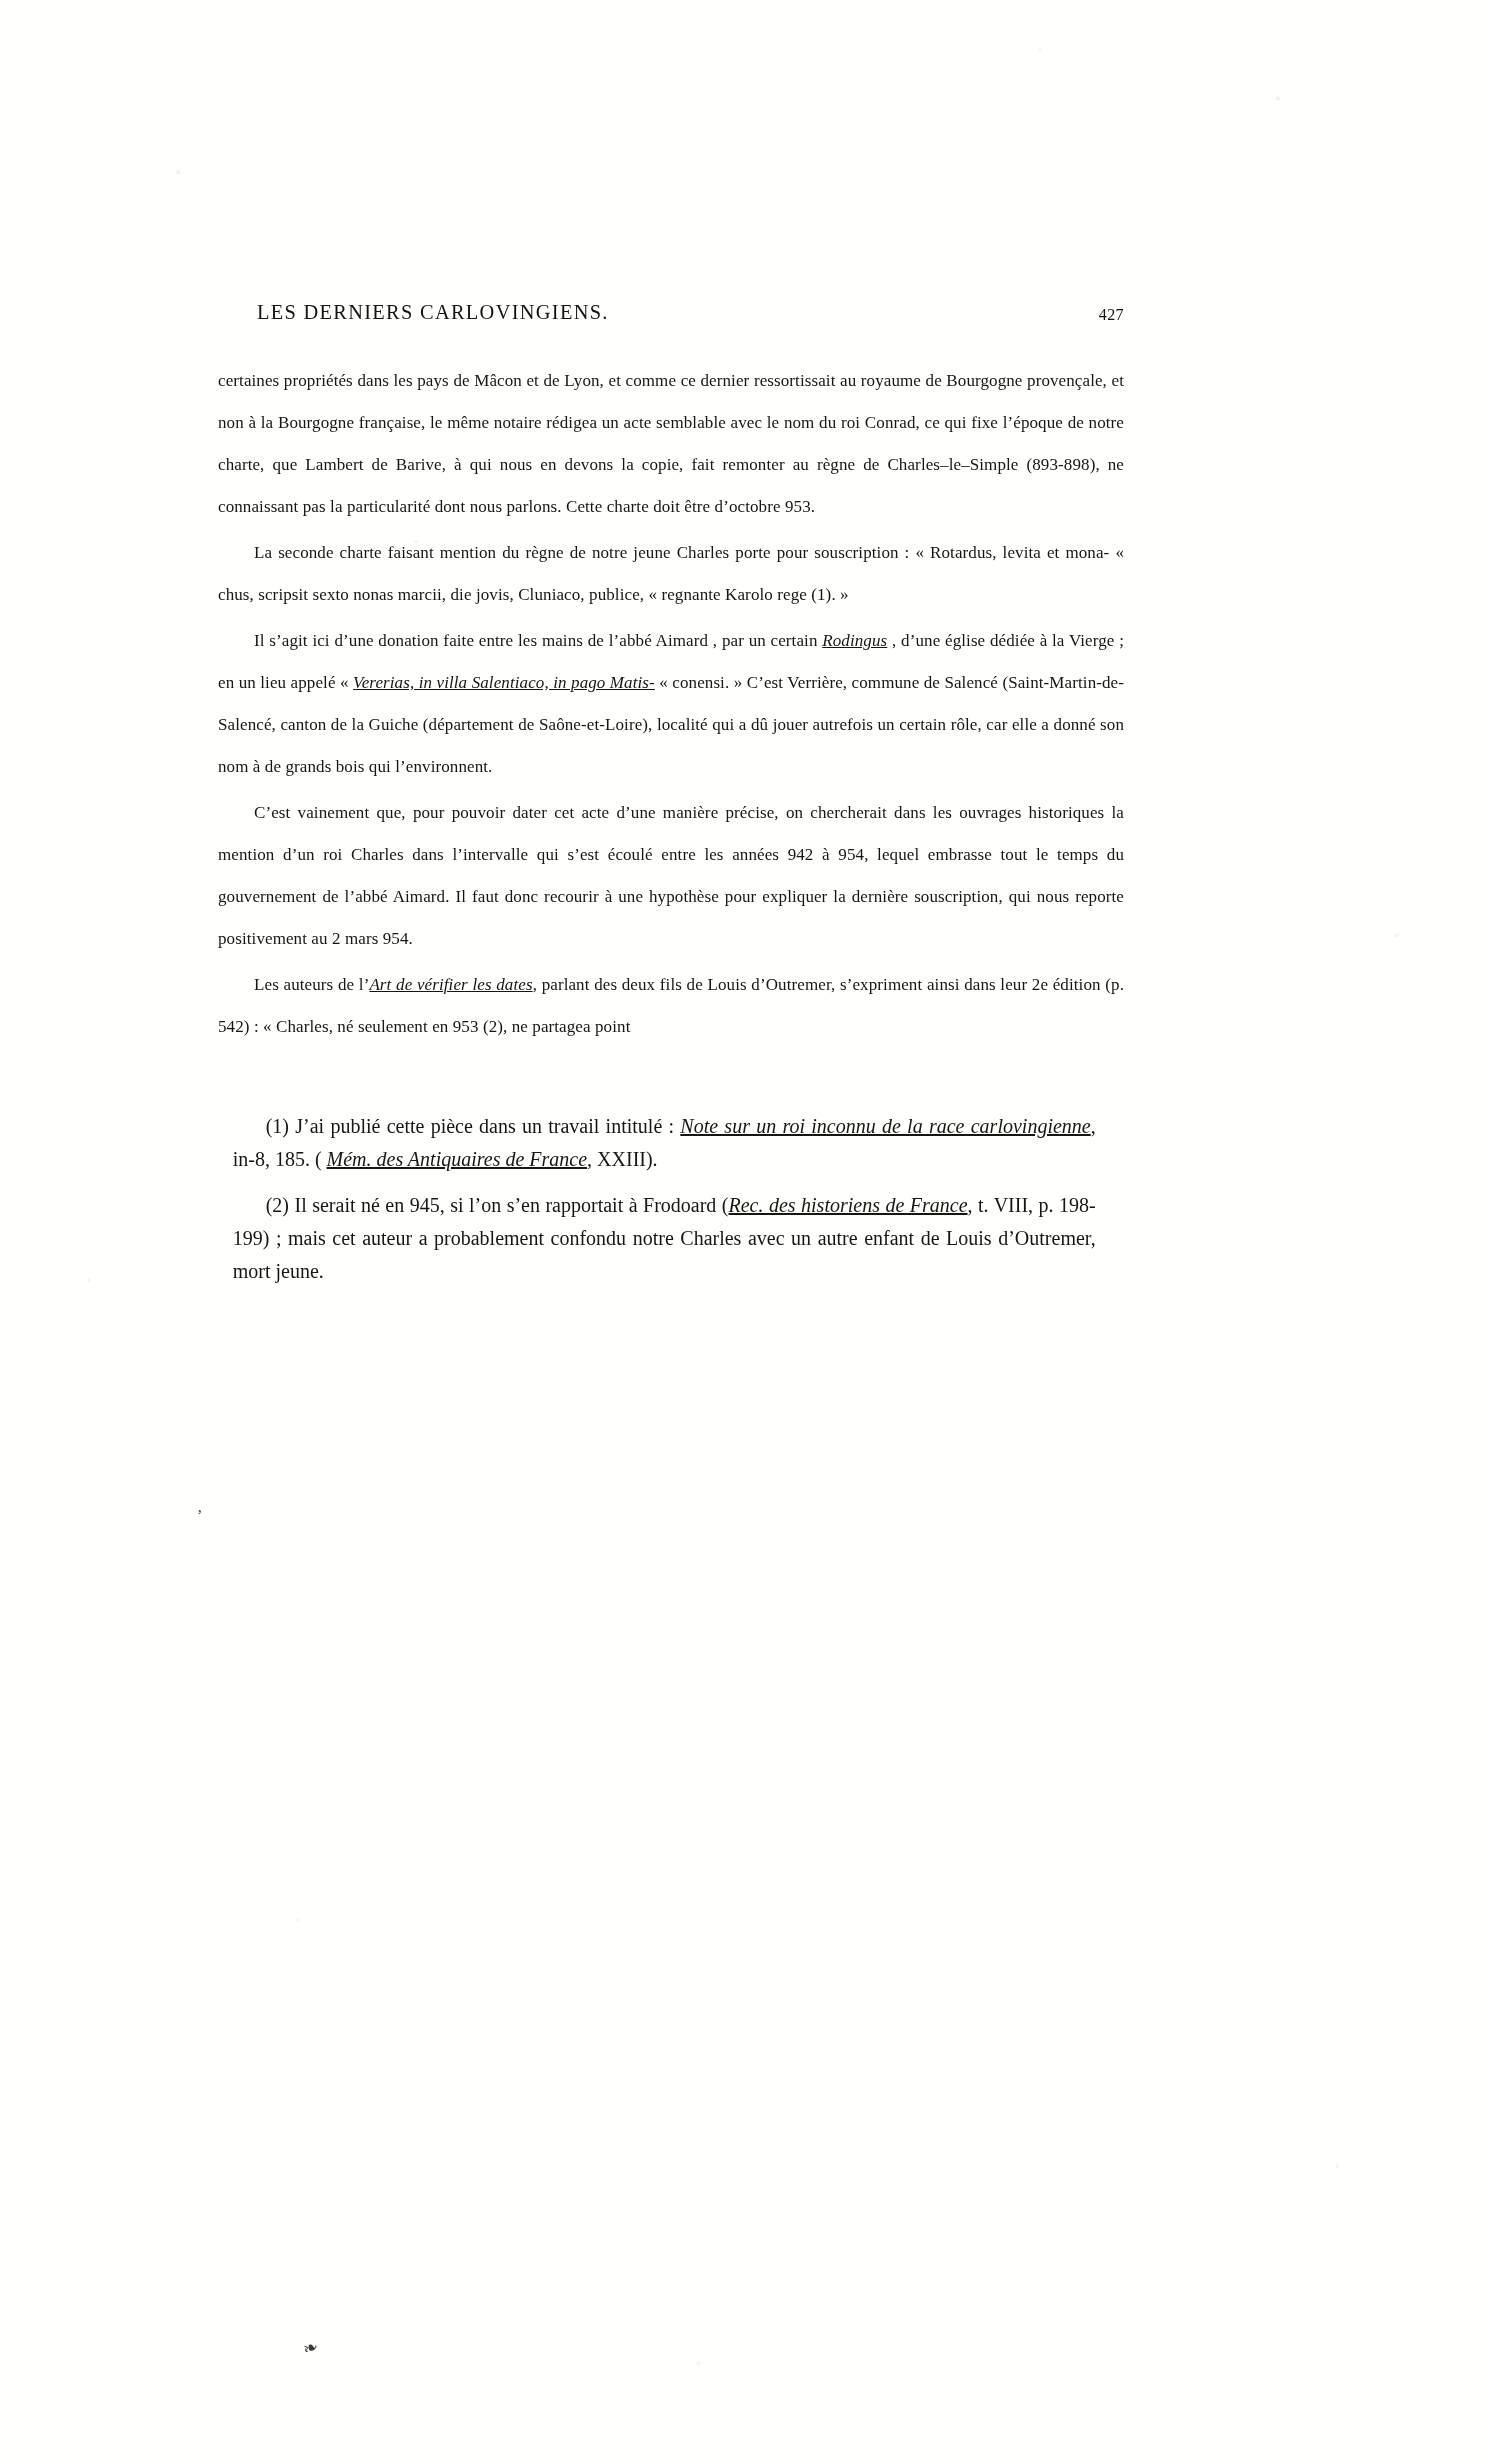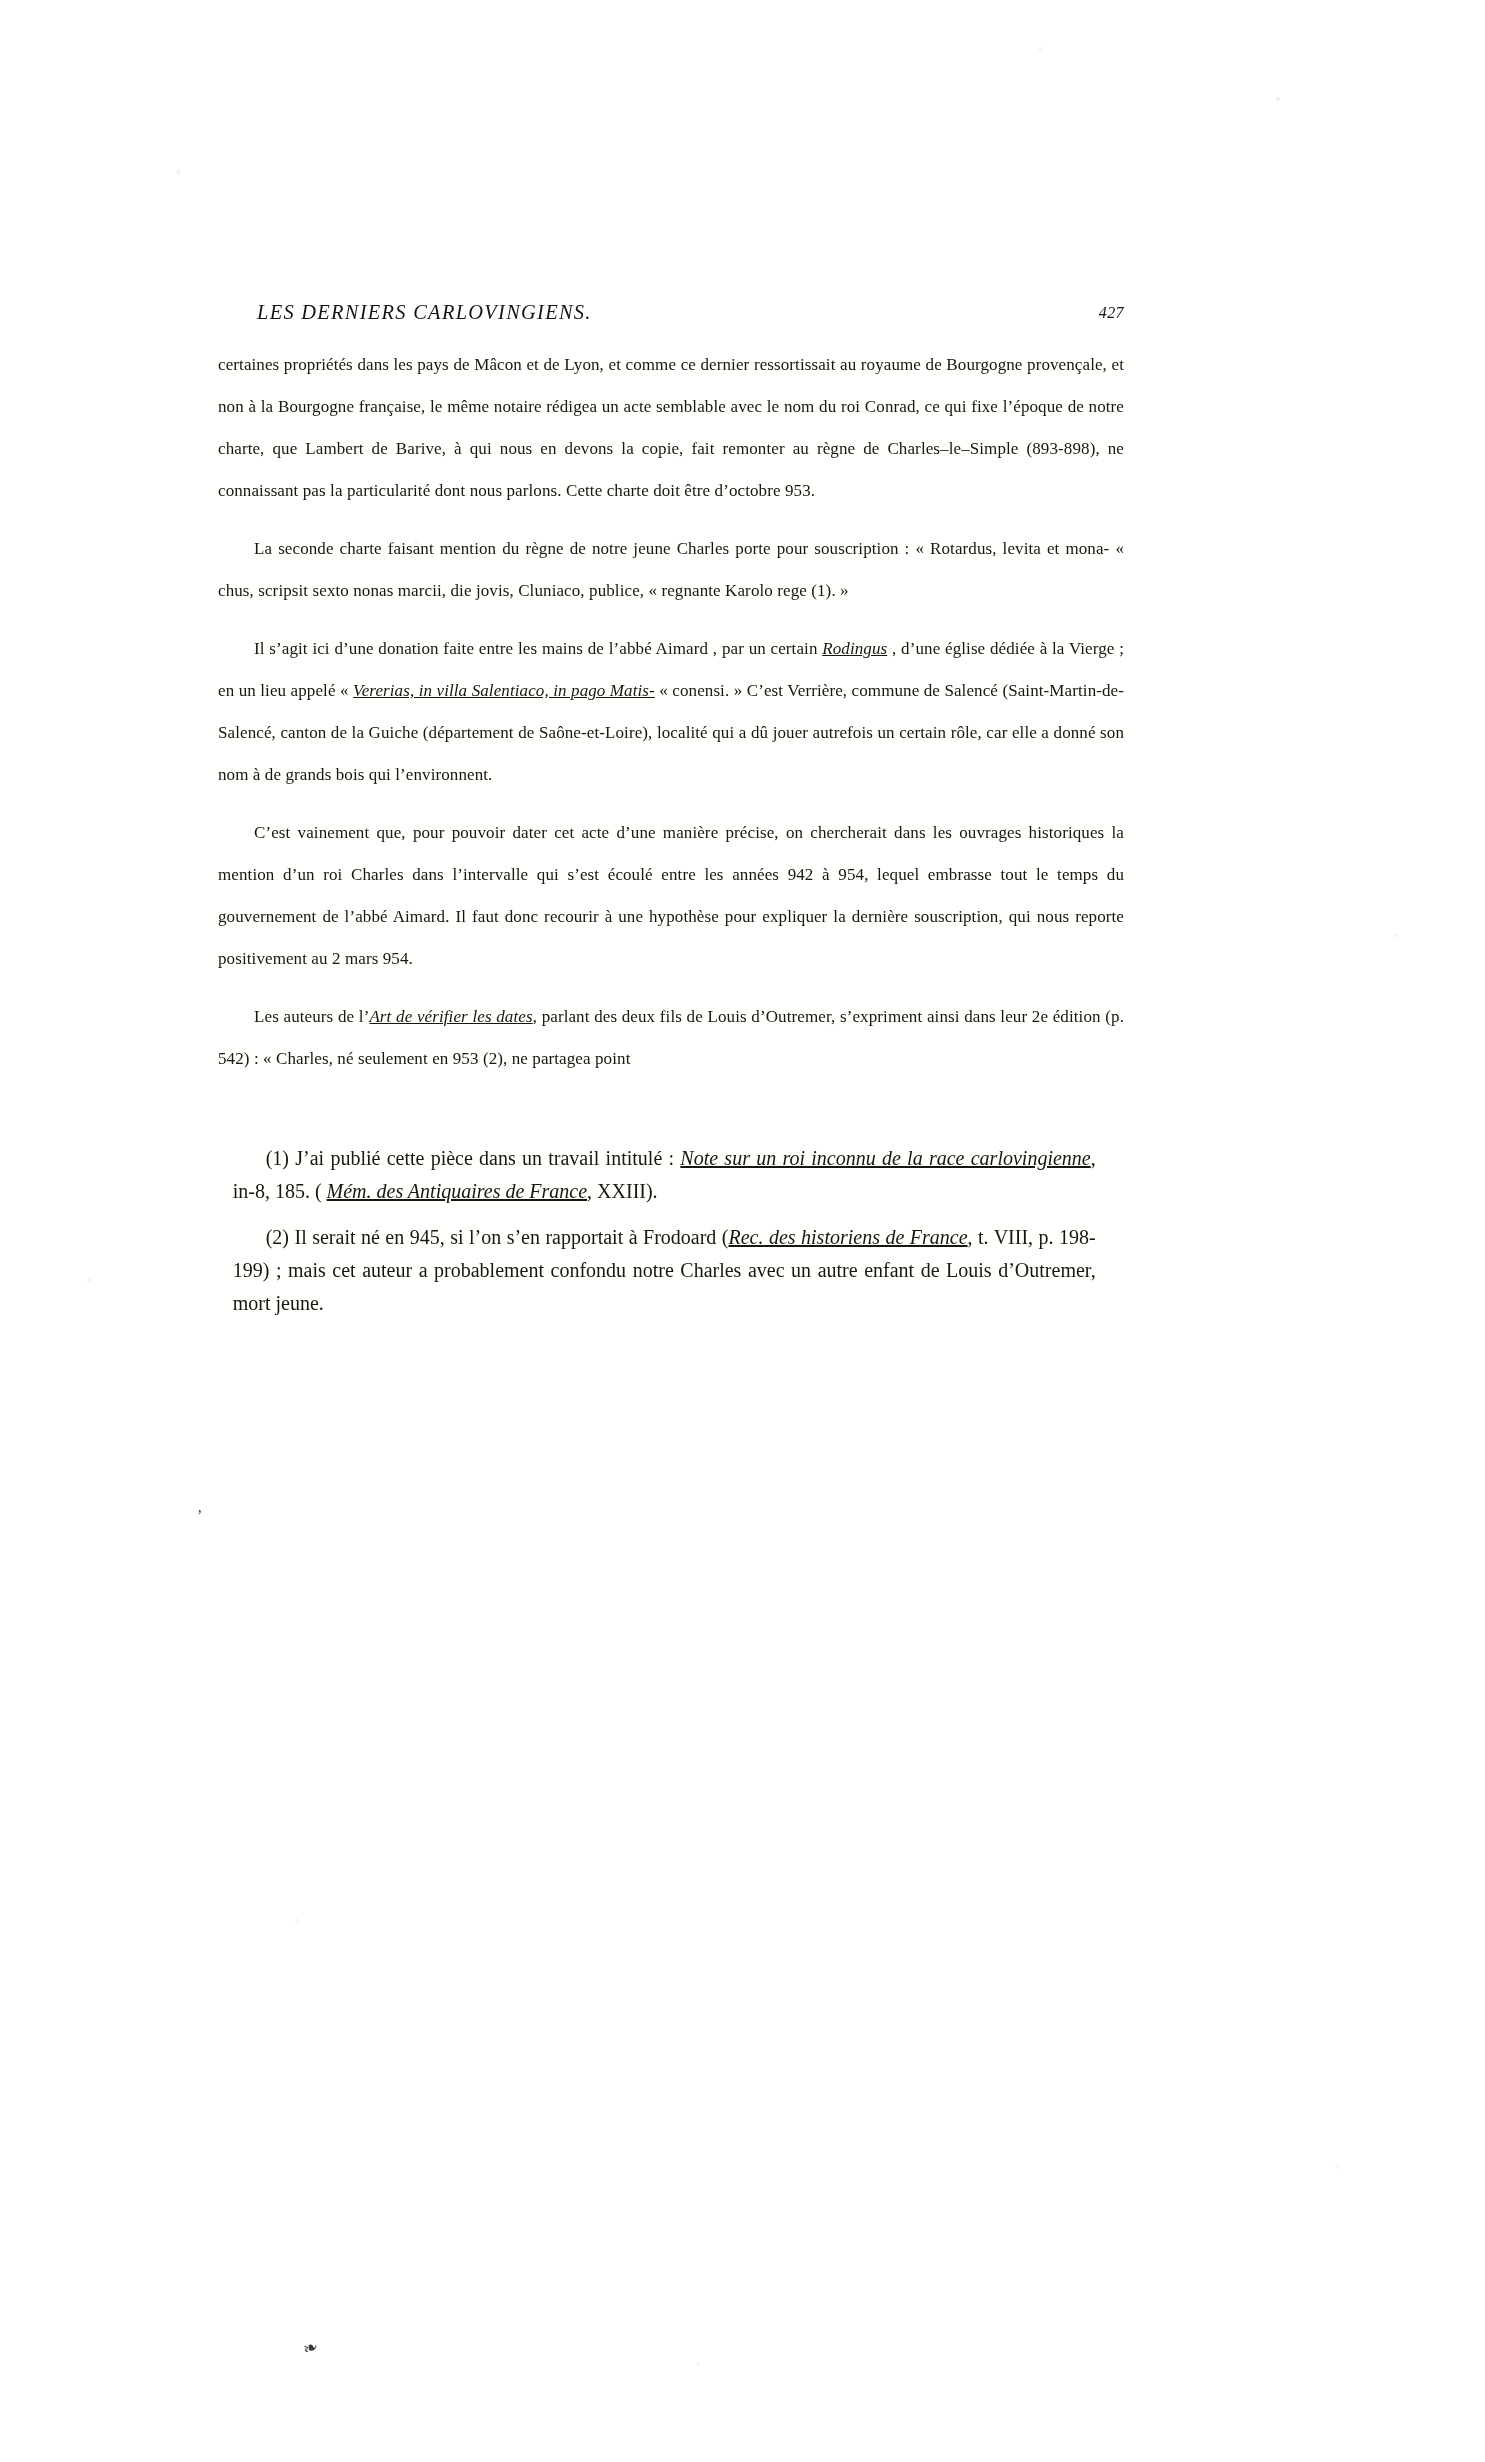--- a/index.html
+++ b/index.html
@@ -35,25 +35,24 @@
 
   .text-column {
     position: absolute;
     left: 218px;
     top: 301px;
     width: 906px;
   }
 
   .running-head {
     display: flex;
-    align-items: center;
+    align-items: flex-end;
     justify-content: flex-start;
-    margin-bottom: 20px;
+    margin-bottom: 36px;
     padding-left: 39px;
-    font-style: italic;
   }
   .running-head .title {
     font-variant: small-caps;
     letter-spacing: 1.3px;
     font-size: 20.4px;
     color: #141412;
   }
   .running-head .folio {
     margin-left: auto;
     font-size: 16px;
@@ -63,21 +62,21 @@
 
   p.body {
     margin: 0;
     font-size: 17px;
     line-height: 42px;
     text-align: justify;
     text-justify: inter-word;
     letter-spacing: 0.1px;
     color: #17170f;
   }
-  p.body + p.body { margin-top: 16px; }
+  p.body + p.body { margin-top: 4px; }
   p.indent { text-indent: 36px; }
 
   .it { font-style: italic; text-decoration: underline; }
 
   .rule-gap { height: 21px; }
 
   .notes {
     margin-top: 41px;
     width: 863px;
     margin-left: 14.7px;

